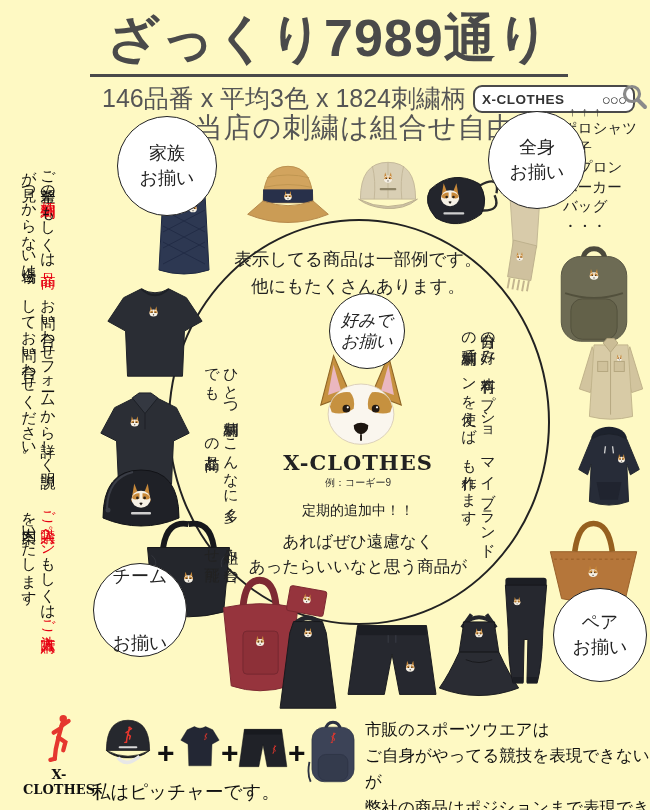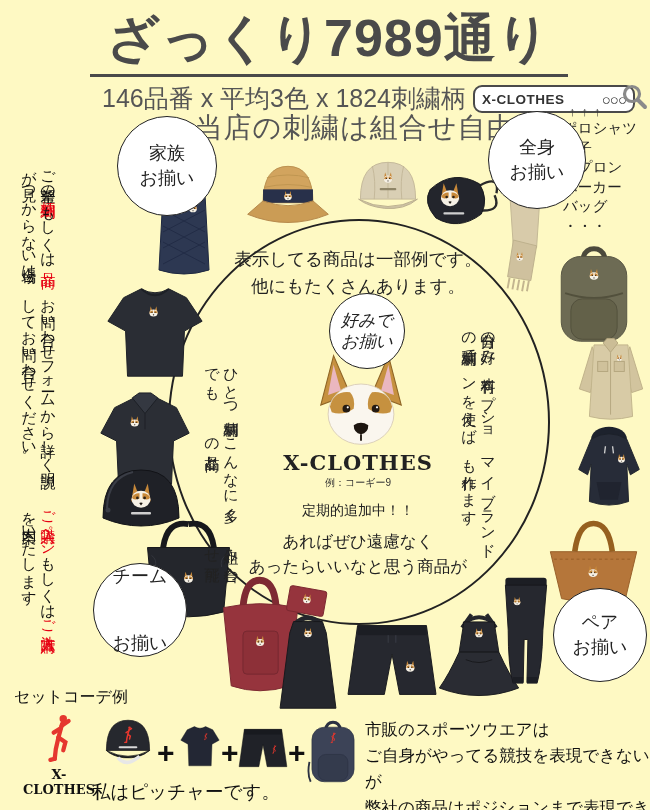--- a/index.html
+++ b/index.html
@@ -311,21 +311,20 @@
     <rect x="37" y="112" width="11" height="7" fill="#1c1e24"></rect>
     <use href="#cm" x="21" y="26" width="11" height="10"></use>
   </svg>
   <svg class="abs prod" style="left:535px;top:516px" width="118" height="92" viewBox="0 0 125 98">
     <path d="M42,38 Q46,8 62,8 Q78,8 82,38" stroke="#96601f" stroke-width="6" fill="none"></path>
     <path d="M16,38 L108,38 L96,88 Q62,96 28,88 Z" fill="#b5763a" stroke="#955c26"></path>
     <path d="M20,46 L104,46" stroke="#955c26" stroke-dasharray="3,3" fill="none"></path>
     <use href="#cm" x="54" y="52" width="15" height="14"></use>
   </svg>
 
-  <div class="abs" id="set-label">セットコーデ例</div>
   <div class="abs" id="pitcher-logo">
     <svg width="50" height="48" viewBox="0 0 60 90">
       <use href="#pitcher" width="60" height="90"></use>
     </svg>
     <div class="txt">X-CLOTHES</div>
   </div>
   <svg class="abs prod" style="left:92px;top:710px" width="72" height="68" viewBox="0 0 100 90">
     <path d="M20,54 Q20,12 50,12 Q80,12 80,54 Z" fill="#26282e" stroke="#17181c"></path>
     <use href="#pitcher" x="42" y="20" width="16" height="24"></use>
     <rect x="37" y="48" width="26" height="3" rx="1.5" fill="#d8d8d8"></rect>

